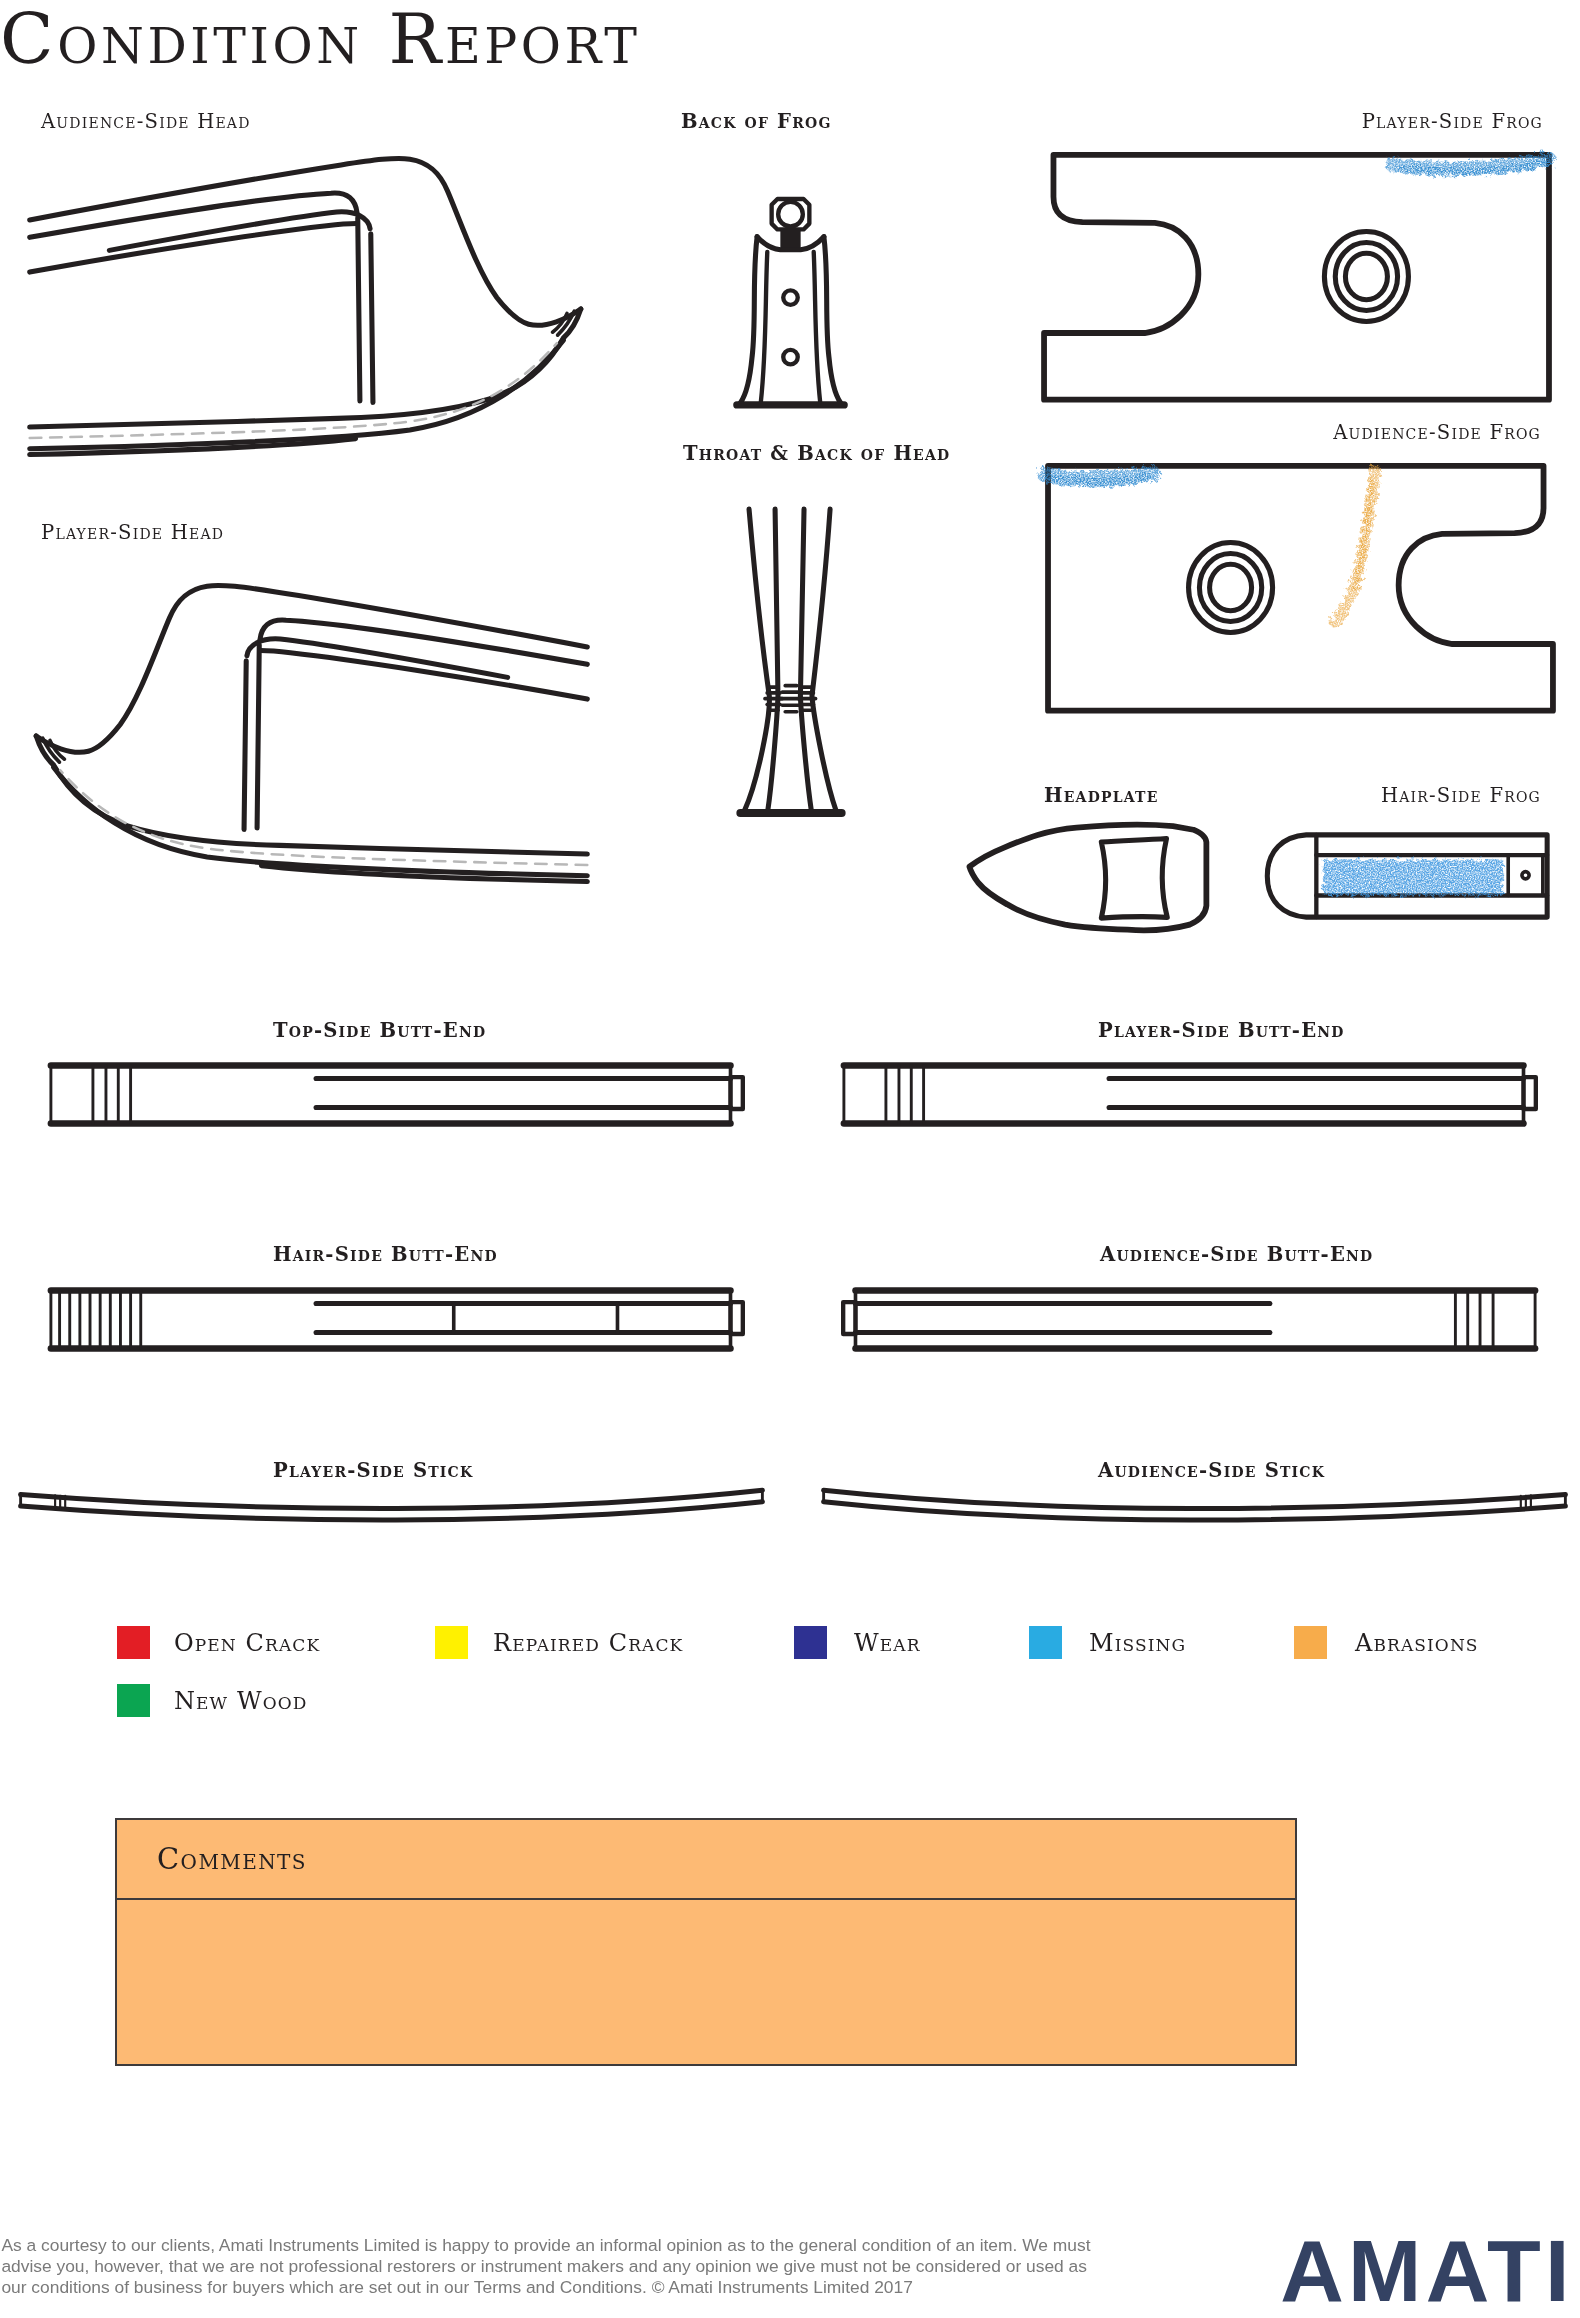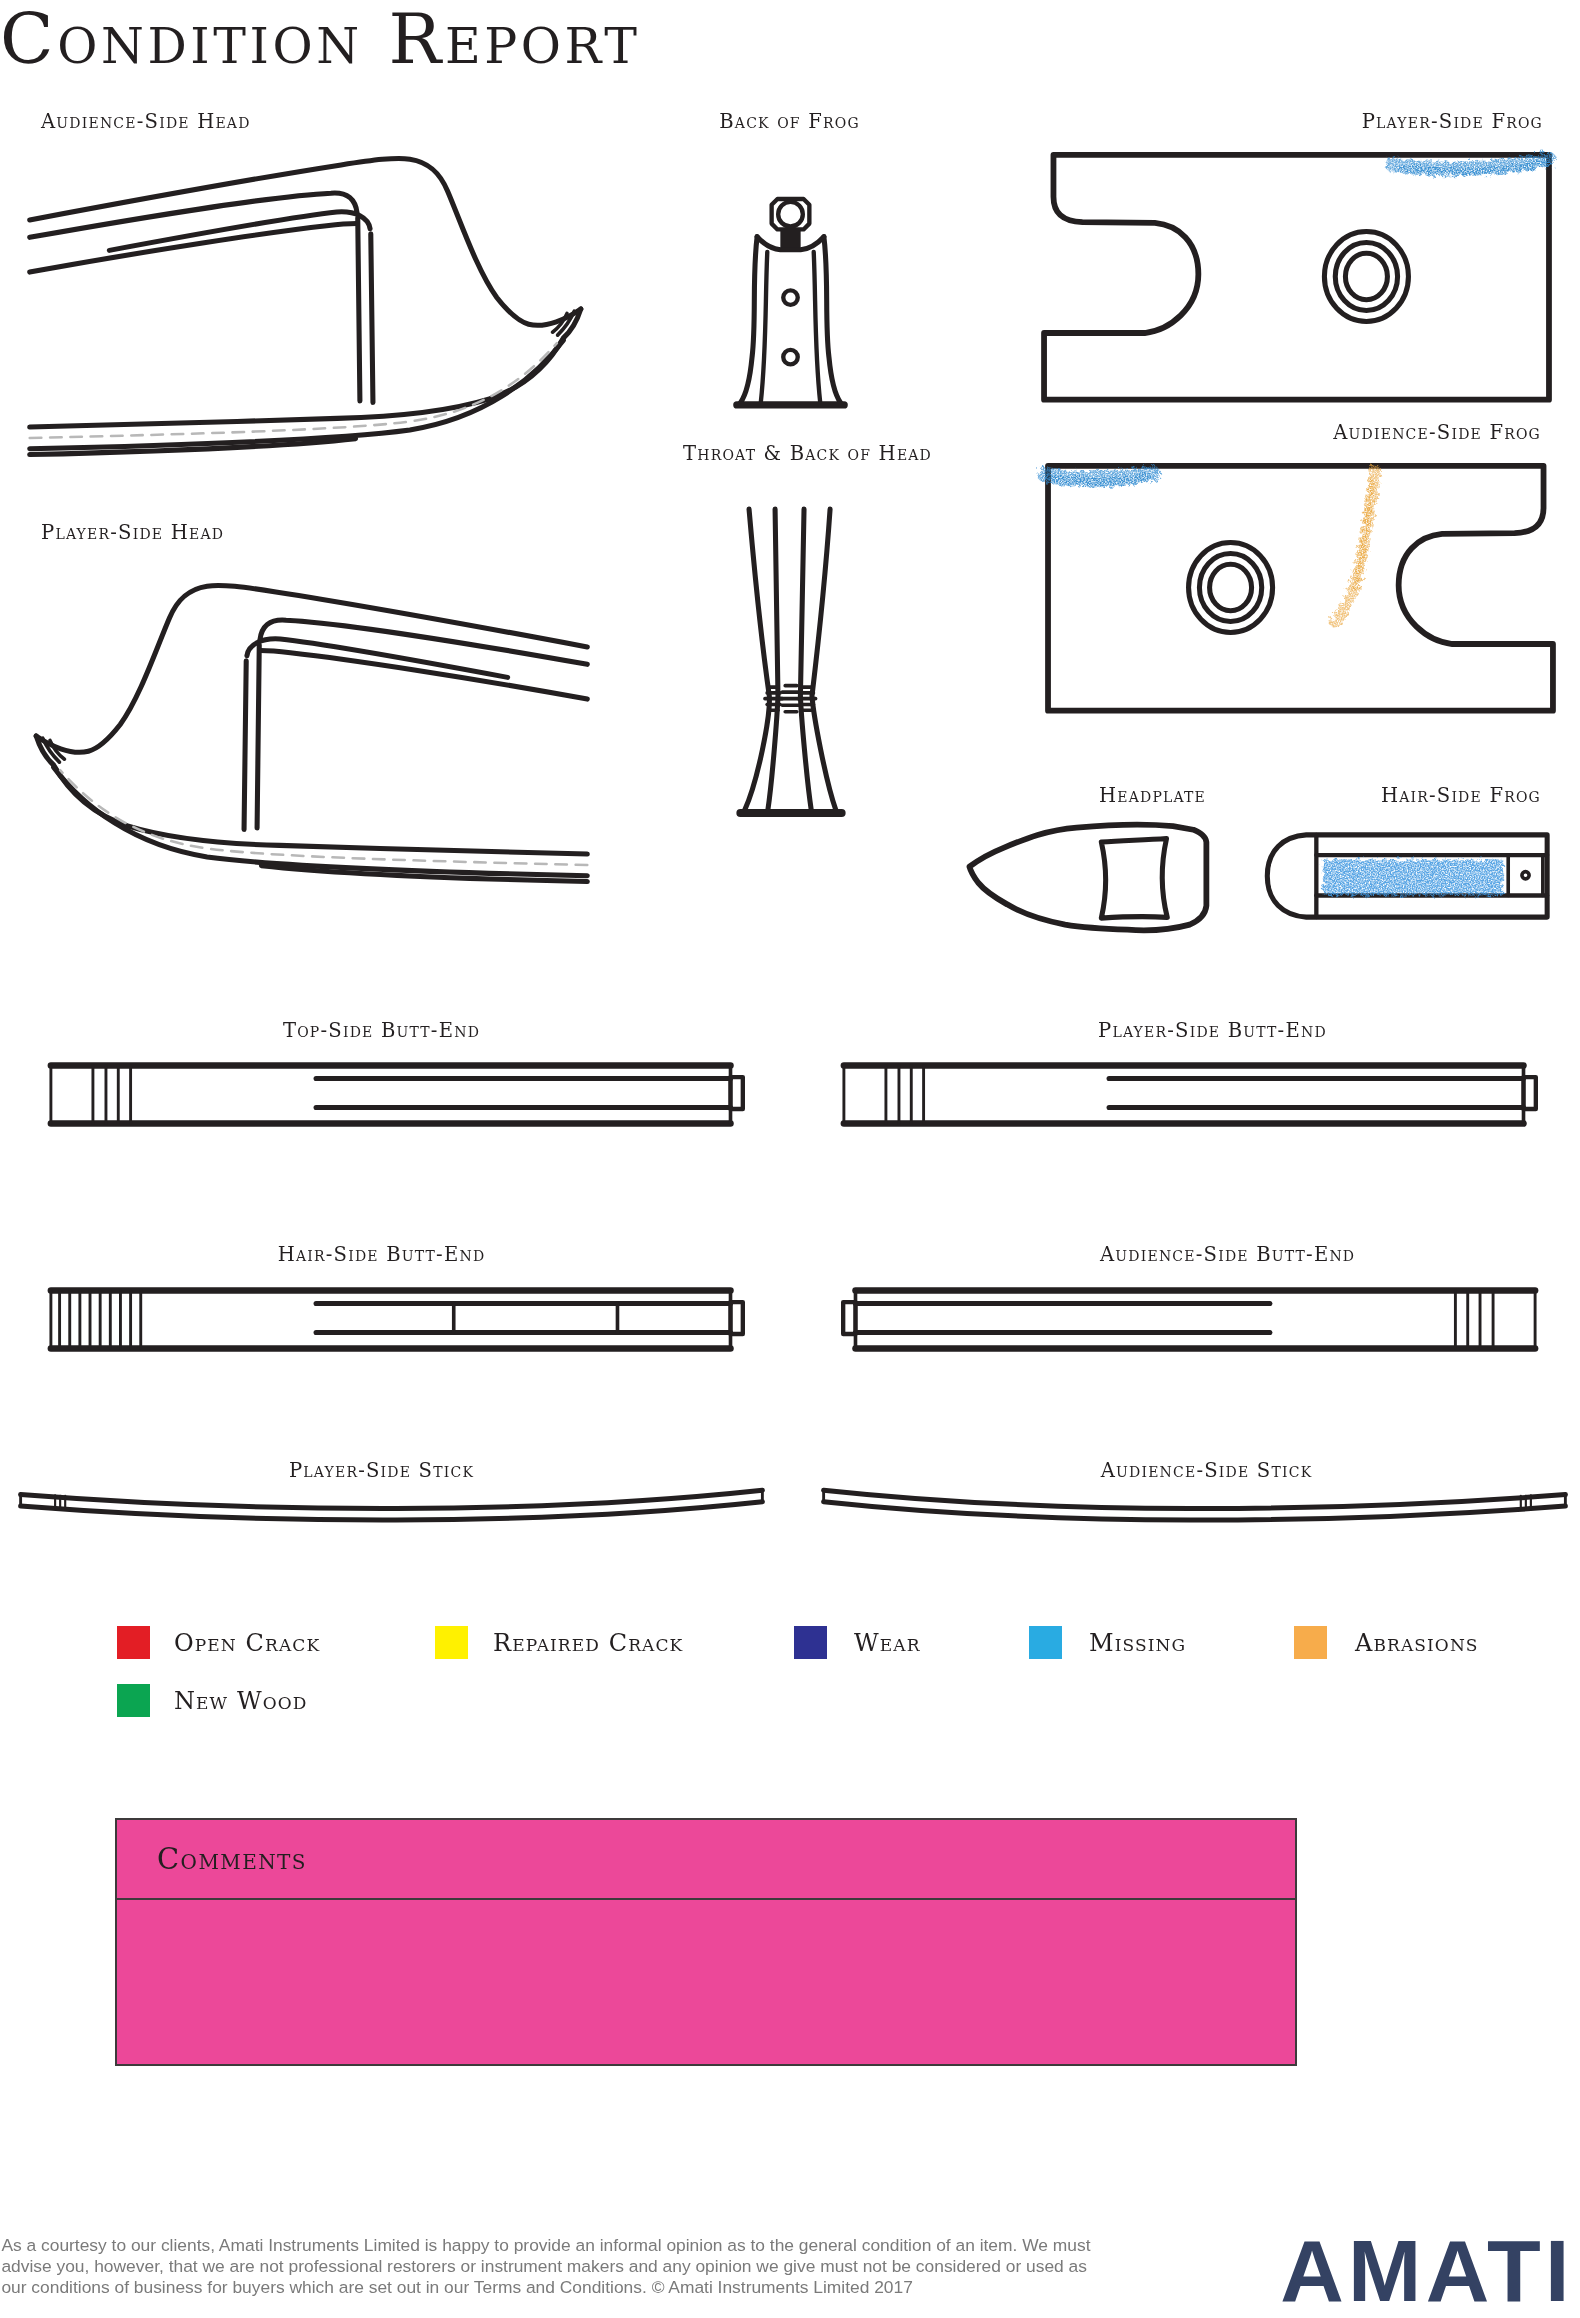--- a/index.html
+++ b/index.html
@@ -2,29 +2,29 @@
 <html style="font-size:11.6px"><head>
 <meta charset="utf-8">
 <style>
   html,body{margin:0;padding:0;background:#ffffff;}
   body{width:1581px;height:2319px;position:relative;font-family:"DejaVu Serif",serif;color:#231F20;}
   .abs{position:absolute;}
   .title{left:0;top:0;width:1581px;font-size:70px;line-height:78px;
          font-variant:small-caps;letter-spacing:3.6px;color:#231F20;}
   .lbl{position:absolute;font-size:19.6px;line-height:25px;font-variant:small-caps;
        letter-spacing:1.2px;color:#231F20;white-space:nowrap;}
-  .lbl.ctr{text-align:center;width:217px;}
+  .lbl.ctr{width:217px;font-weight:bold;}
   .lbl.rgt{text-align:right;width:217px;}
   svg.art{position:absolute;overflow:visible;stroke:#231F20;fill:none;
           stroke-width:7;stroke-linecap:round;stroke-linejoin:round;}
   .legend-swatch{position:absolute;width:33px;height:33px;}
   .legend-label{position:absolute;height:33px;line-height:35px;font-size:24px;
                 font-variant:small-caps;letter-spacing:1.1px;white-space:nowrap;}
   .comments-box{position:absolute;left:115px;top:1818px;width:1182px;height:248px;
-                border:2.2px solid #3d3a3b;box-sizing:border-box;background:#ec4899;}
+                border:2.2px solid #3d3a3b;box-sizing:border-box;background:#fdba74;}
   .comments-header{height:80px;border-bottom:2.2px solid #3d3a3b;box-sizing:border-box;}
   .comments-title{padding:22px 0 0 40px;font-size:29px;font-variant:small-caps;
                   letter-spacing:1.4px;color:#231F20;}
   .comments-body{height:163px;}
   .footer{position:absolute;left:1.4px;top:2235px;width:1189px;
           font-family:"Liberation Sans",sans-serif;font-size:17.4px;line-height:21px;
           color:#7a7a7a;}
   .footer div{white-space:nowrap;}
   .logo{position:absolute;right:7.2px;top:2227px;font-family:"Liberation Sans",sans-serif;
         font-size:88px;font-weight:700;letter-spacing:4.3px;line-height:88px;}

